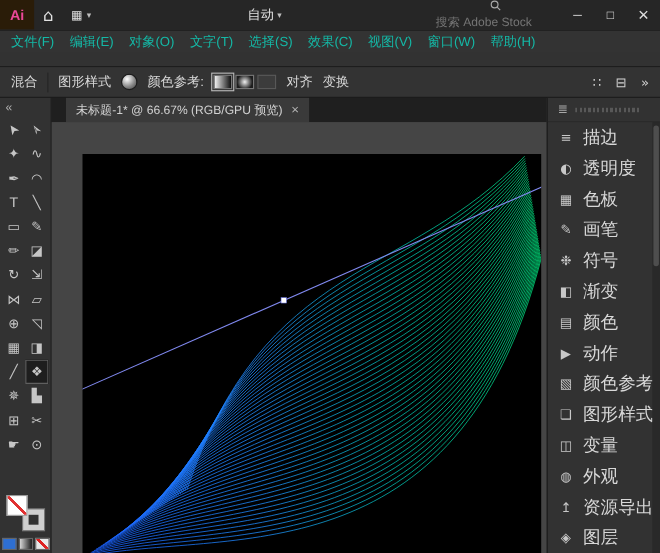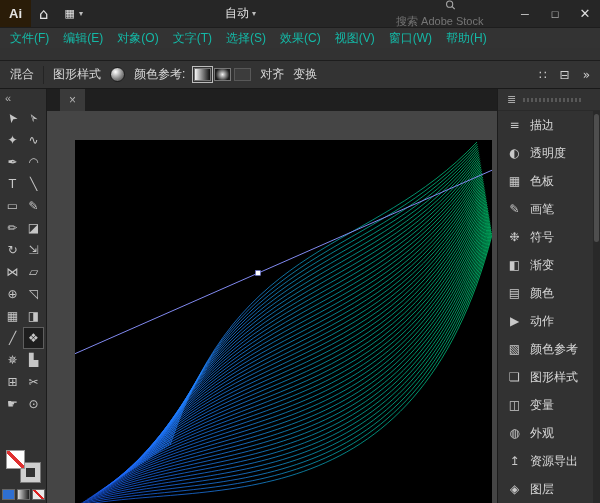--- a/index.html
+++ b/index.html
@@ -3,21 +3,21 @@
 <meta charset="utf-8">
 <style>
   * { box-sizing: border-box; margin: 0; padding: 0; }
   html,body { width:600px; height:503px; overflow:hidden; }
   body { background:#323232; font-family:"Liberation Sans","DejaVu Sans",sans-serif; color:#d6d6d6; }
   .icon,.tglyph,.dock-icon,.ws-glyph { font-family:"DejaVu Sans",sans-serif; }
   .app { width:600px; height:503px; display:flex; flex-direction:column; }
 
   
   .titlebar { height:27px; background:#262626; display:flex; align-items:stretch; font-size:12px; }
-  .logo { width:31px; background:#2a1c08; color:#e5e5e5; font-weight:bold; font-size:13px;
+  .logo { width:31px; background:#2a1c08; color:#ec4899; font-weight:bold; font-size:13px;
           display:flex; align-items:center; justify-content:center; }
   .tb-item { display:flex; align-items:center; padding:0 8px; color:#e2e2e2; }
   .home-glyph { font-size:15px; }
   .ws-glyph { font-size:11px; letter-spacing:1px; }
   .caret { font-size:8px; color:#bdbdbd; margin-left:3px; }
   .flex1 { flex:1; }
   .search { display:flex; align-items:center; gap:5px; padding:0 6px;flex-direction:column; }
   .search-input { background:transparent; border:none; outline:none; color:#979797; font-size:11px; width:108px;
                   font-family:"Liberation Sans","DejaVu Sans",sans-serif; }
   .winbtn { width:30px; display:flex; align-items:center; justify-content:center; font-size:11px; color:#dedede; }
@@ -83,21 +83,21 @@
 
   
   .dock { width:103px; background:#323232; border-left:1px solid #1c1c1c; position:relative;
           display:flex; flex-direction:column; }
   .dock-header { height:22px; display:flex; align-items:center; padding:0 10px 0 9px;
                  border-bottom:1px solid #2a2a2a; color:#a8a8a8; font-size:11px; }
   .drag-dots { flex:1; height:4px; margin-left:7px; margin-right:8px;
                background:repeating-linear-gradient(90deg,#585858 0 2px,transparent 2px 4px); }
   .dock-item { height:28px; display:flex; align-items:center; gap:8px; padding-left:9px; }
   .dock-icon { width:15px; text-align:center; font-size:12px; color:#c8c8c8; }
-  .dock-label { font-size:12px; color:#d8d8d8; white-space:nowrap; }
+  .dock-label { font-size:16px; color:#d8d8d8; white-space:nowrap; }
   .dock-scroll { position:absolute; top:22px; right:0; width:7px; bottom:0; background:#292929; }
   .dock-thumb { position:absolute; top:3px; left:1px; width:5px; height:128px; background:#4e4e4e; border-radius:3px; }
 </style>
 </head>
 <body>
 
 <div class="app">
 
   <div class="titlebar">
     <div class="logo">Ai</div>
@@ -259,20 +259,21 @@
           <span class="mini mini-color"></span>
           <span class="mini mini-grad"></span>
           <span class="mini mini-none"></span>
         </div>
       </div>
     </div>
 
     <div class="center">
       <div class="tabbar">
         <div class="tab">
+          <span>未标题-1* @ 66.67% (RGB/GPU 预览)</span>
           <span class="tab-close">×</span>
         </div>
       </div>
       <div class="canvas">
         <svg viewBox="0 0 450 395" preserveAspectRatio="none">
           <defs>
             <linearGradient id="blendGrad" x1="0" y1="0" x2="417" y2="0" gradientUnits="userSpaceOnUse">
               <stop id="gs0" offset="0" stop-color="#1a5cff"></stop>
               <stop id="gs1" offset="0.4" stop-color="#1f8fff"></stop>
               <stop id="gs2" offset="0.7" stop-color="#00c4b0"></stop>

